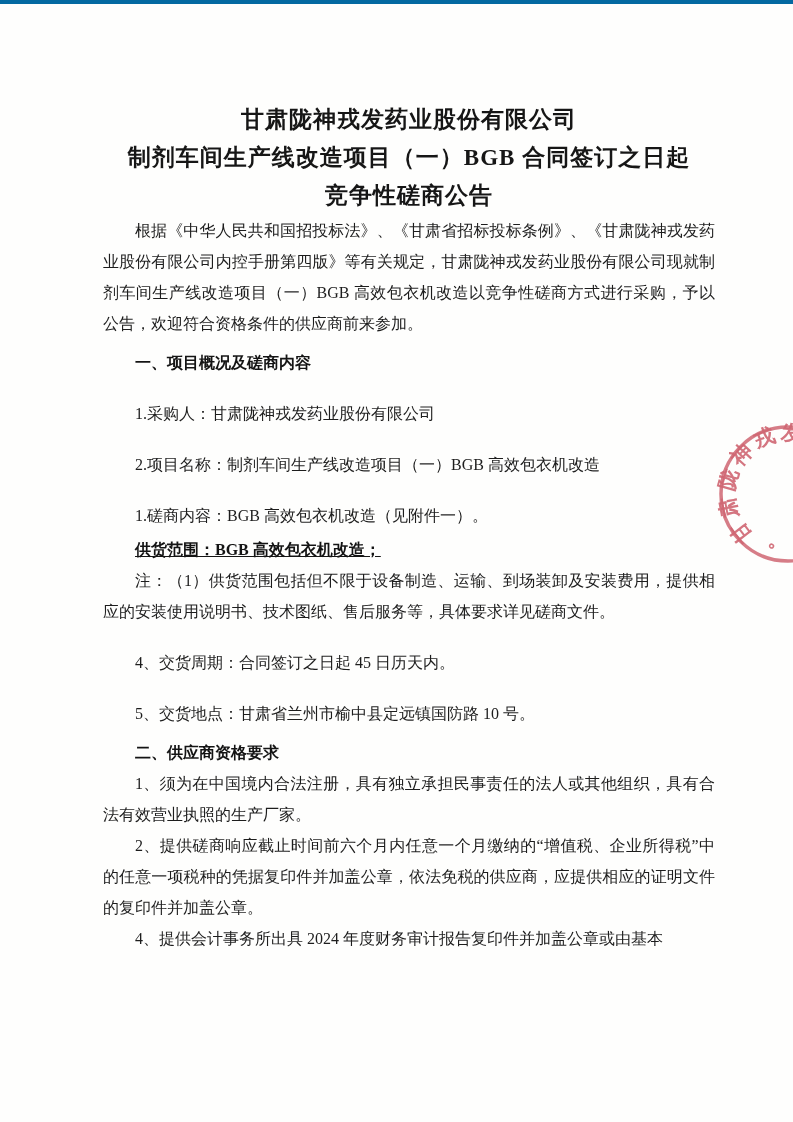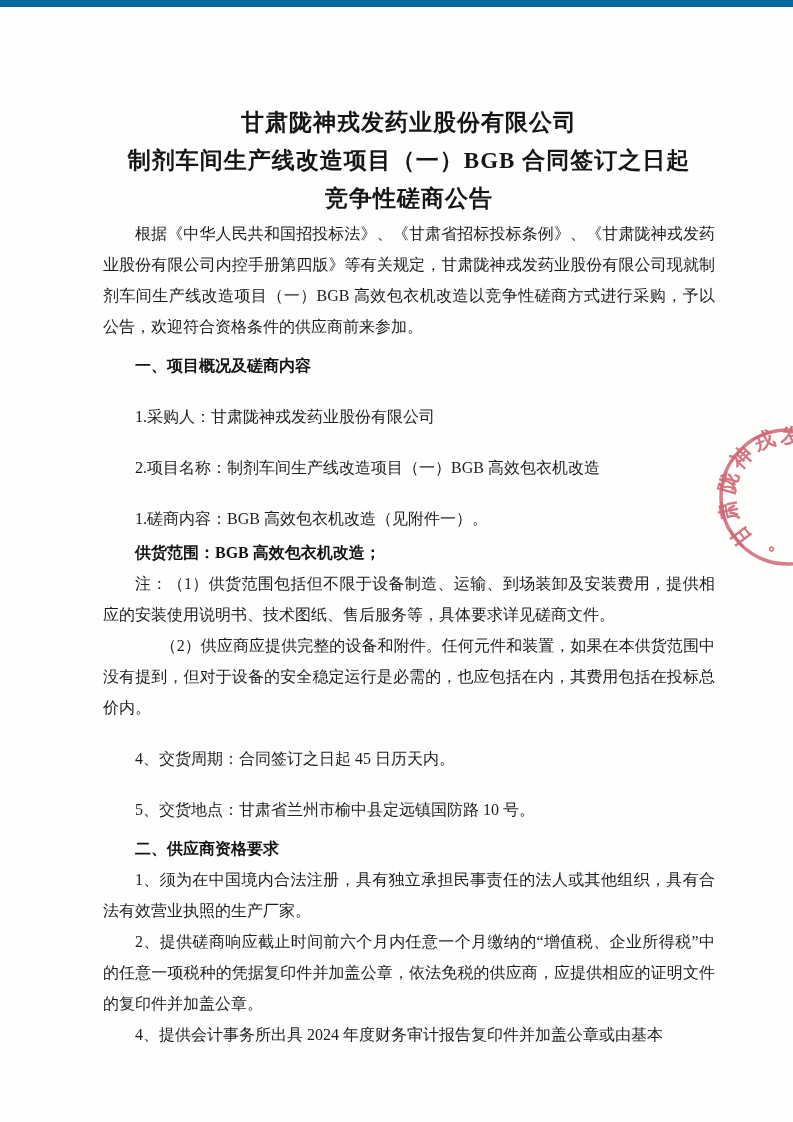--- a/index.html
+++ b/index.html
@@ -7,21 +7,21 @@
   body {
     font-family: "Liberation Serif", "DejaVu Serif", serif;
     background: #ffffff;
   }
   .page {
     position: relative;
     width: 793px;
     height: 1122px;
     background: #fefefd;
     overflow: hidden;
-    border-top: 7px solid #0369a1;
+    border-top: 4px solid #0369a1;
   }
   .content {
     position: absolute;
     top: 0;
     left: 103px;
     width: 612px;
     padding-top: 97px;
     color: #1d1d1d;
   }
   .title {
@@ -34,21 +34,21 @@
   }
   .para, .item, .heading, .scope {
     font-size: 16px;
     line-height: 31px;
     text-align: justify;
     color: #1d1d1d;
   }
   .indent  { text-indent: 2em; }
   .indent2 { text-indent: 3.6em; }
   .heading { font-weight: bold; margin-top: 8px; color: #141414; }
-  .scope   { font-weight: bold; margin-top: 3px; color: #141414; }
+  .scope   { font-weight: bold; margin-top: 3px; color: #141414; text-decoration: underline; }
   .item    { margin-top: 20px; text-indent: 2em; }
   .seal {
     position: absolute;
     left: 646px;
     top: 348px;
     pointer-events: none;
     opacity: 0.88;
   }
   .seal text {
     font-family: "Liberation Serif", "DejaVu Serif", serif;
@@ -67,21 +67,20 @@
 
     <p class="para indent">根据《中华人民共和国招投标法》、《甘肃省招标投标条例》、《甘肃陇神戎发药业股份有限公司内控手册第四版》等有关规定，甘肃陇神戎发药业股份有限公司现就制剂车间生产线改造项目（一）BGB 高效包衣机改造以竞争性磋商方式进行采购，予以公告，欢迎符合资格条件的供应商前来参加。</p>
 
     <p class="heading indent">一、项目概况及磋商内容</p>
     <p class="item">1.采购人：甘肃陇神戎发药业股份有限公司</p>
     <p class="item">2.项目名称：制剂车间生产线改造项目（一）BGB 高效包衣机改造</p>
     <p class="item">1.磋商内容：BGB 高效包衣机改造（见附件一）。</p>
 
     <p class="scope indent">供货范围：BGB 高效包衣机改造；</p>
     <p class="para indent">注：（1）供货范围包括但不限于设备制造、运输、到场装卸及安装费用，提供相应的安装使用说明书、技术图纸、售后服务等，具体要求详见磋商文件。</p>
-    <p class="para indent2">（2）供应商应提供完整的设备和附件。任何元件和装置，如果在本供货范围中没有提到，但对于设备的安全稳定运行是必需的，也应包括在内，其费用包括在投标总价内。</p>
 
     <p class="item">4、交货周期：合同签订之日起 45 日历天内。</p>
     <p class="item">5、交货地点：甘肃省兰州市榆中县定远镇国防路 10 号。</p>
 
     <p class="heading indent">二、供应商资格要求</p>
     <p class="para indent">1、须为在中国境内合法注册，具有独立承担民事责任的法人或其他组织，具有合法有效营业执照的生产厂家。</p>
     <p class="para indent">2、提供磋商响应截止时间前六个月内任意一个月缴纳的“增值税、企业所得税”中的任意一项税种的凭据复印件并加盖公章，依法免税的供应商，应提供相应的证明文件的复印件并加盖公章。</p>
     <p class="para indent">4、提供会计事务所出具 2024 年度财务审计报告复印件并加盖公章或由基本</p>
 
   </div>

